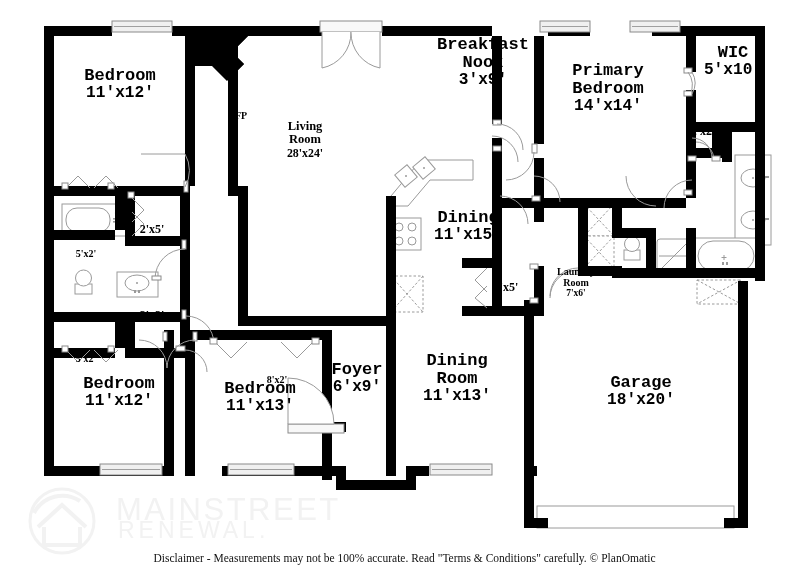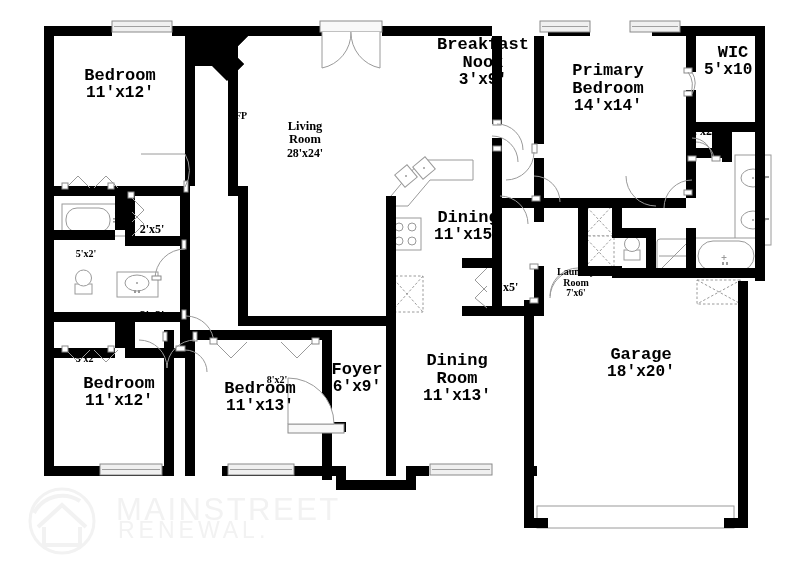--- a/index.html
+++ b/index.html
@@ -481,21 +481,21 @@
     <span>Foyer</span>
     <span class="dim">6'x9'</span>
   </div>
 
   <div class="roomlabel rl-med" style="left:457px;top:379px;transform:translate(-50%,-50%);">
     <span>Dining</span><br>
     <span>Room</span>
     <span class="dim">11'x13'</span>
   </div>
 
-  <div class="roomlabel rl-med" style="left:641px;top:364px;transform:translate(-50%,-50%);">
+  <div class="roomlabel rl-med" style="left:641px;top:392px;transform:translate(-50%,-50%);">
     <span>Garage</span>
     <span class="dim">18'x20'</span>
   </div>
 
   <div class="roomlabel rl-small" style="left:86px;top:209px;transform:translate(-50%,-50%);">5'x2'</div>
   <div class="roomlabel rl-tiny" style="left:152px;top:229px;transform:translate(-50%,-50%);">2'x5'</div>
   <div class="roomlabel rl-small" style="left:86px;top:314px;transform:translate(-50%,-50%);">5'x2'</div>
   <div class="roomlabel rl-tiny" style="left:152px;top:315px;transform:translate(-50%,-50%);">2'x2'</div>
   <div class="roomlabel rl-small" style="left:277px;top:335px;transform:translate(-50%,-50%);">8'x2'</div>
   <div class="roomlabel rl-tiny" style="left:506px;top:287px;transform:translate(-50%,-50%);">2'x5'</div>
@@ -507,14 +507,15 @@
     <svg width="100" height="68" viewBox="0 0 100 68">
       <circle cx="40" cy="34" r="32" fill="none" stroke="#f2f2f2" stroke-width="3"></circle>
       <path d="M16,40 L40,18 L64,40" fill="none" stroke="#f2f2f2" stroke-width="4"></path>
       <path d="M22,40 L22,58 L58,58 L58,40" fill="none" stroke="#f2f2f2" stroke-width="4"></path>
       <path d="M12,26 A32,32 0 0 1 58,14" fill="none" stroke="#f2f2f2" stroke-width="4"></path>
     </svg>
   </div>
   <div class="wm-text wm-main">MAINSTREET</div>
   <div class="wm-text wm-sub">RENEWAL.</div>
 
+  <div class="disclaimer">Disclaimer - Measurements may not be 100% accurate. Read "Terms &amp; Conditions" carefully. © PlanOmatic</div>
 
 </div>
 
 </body></html>

